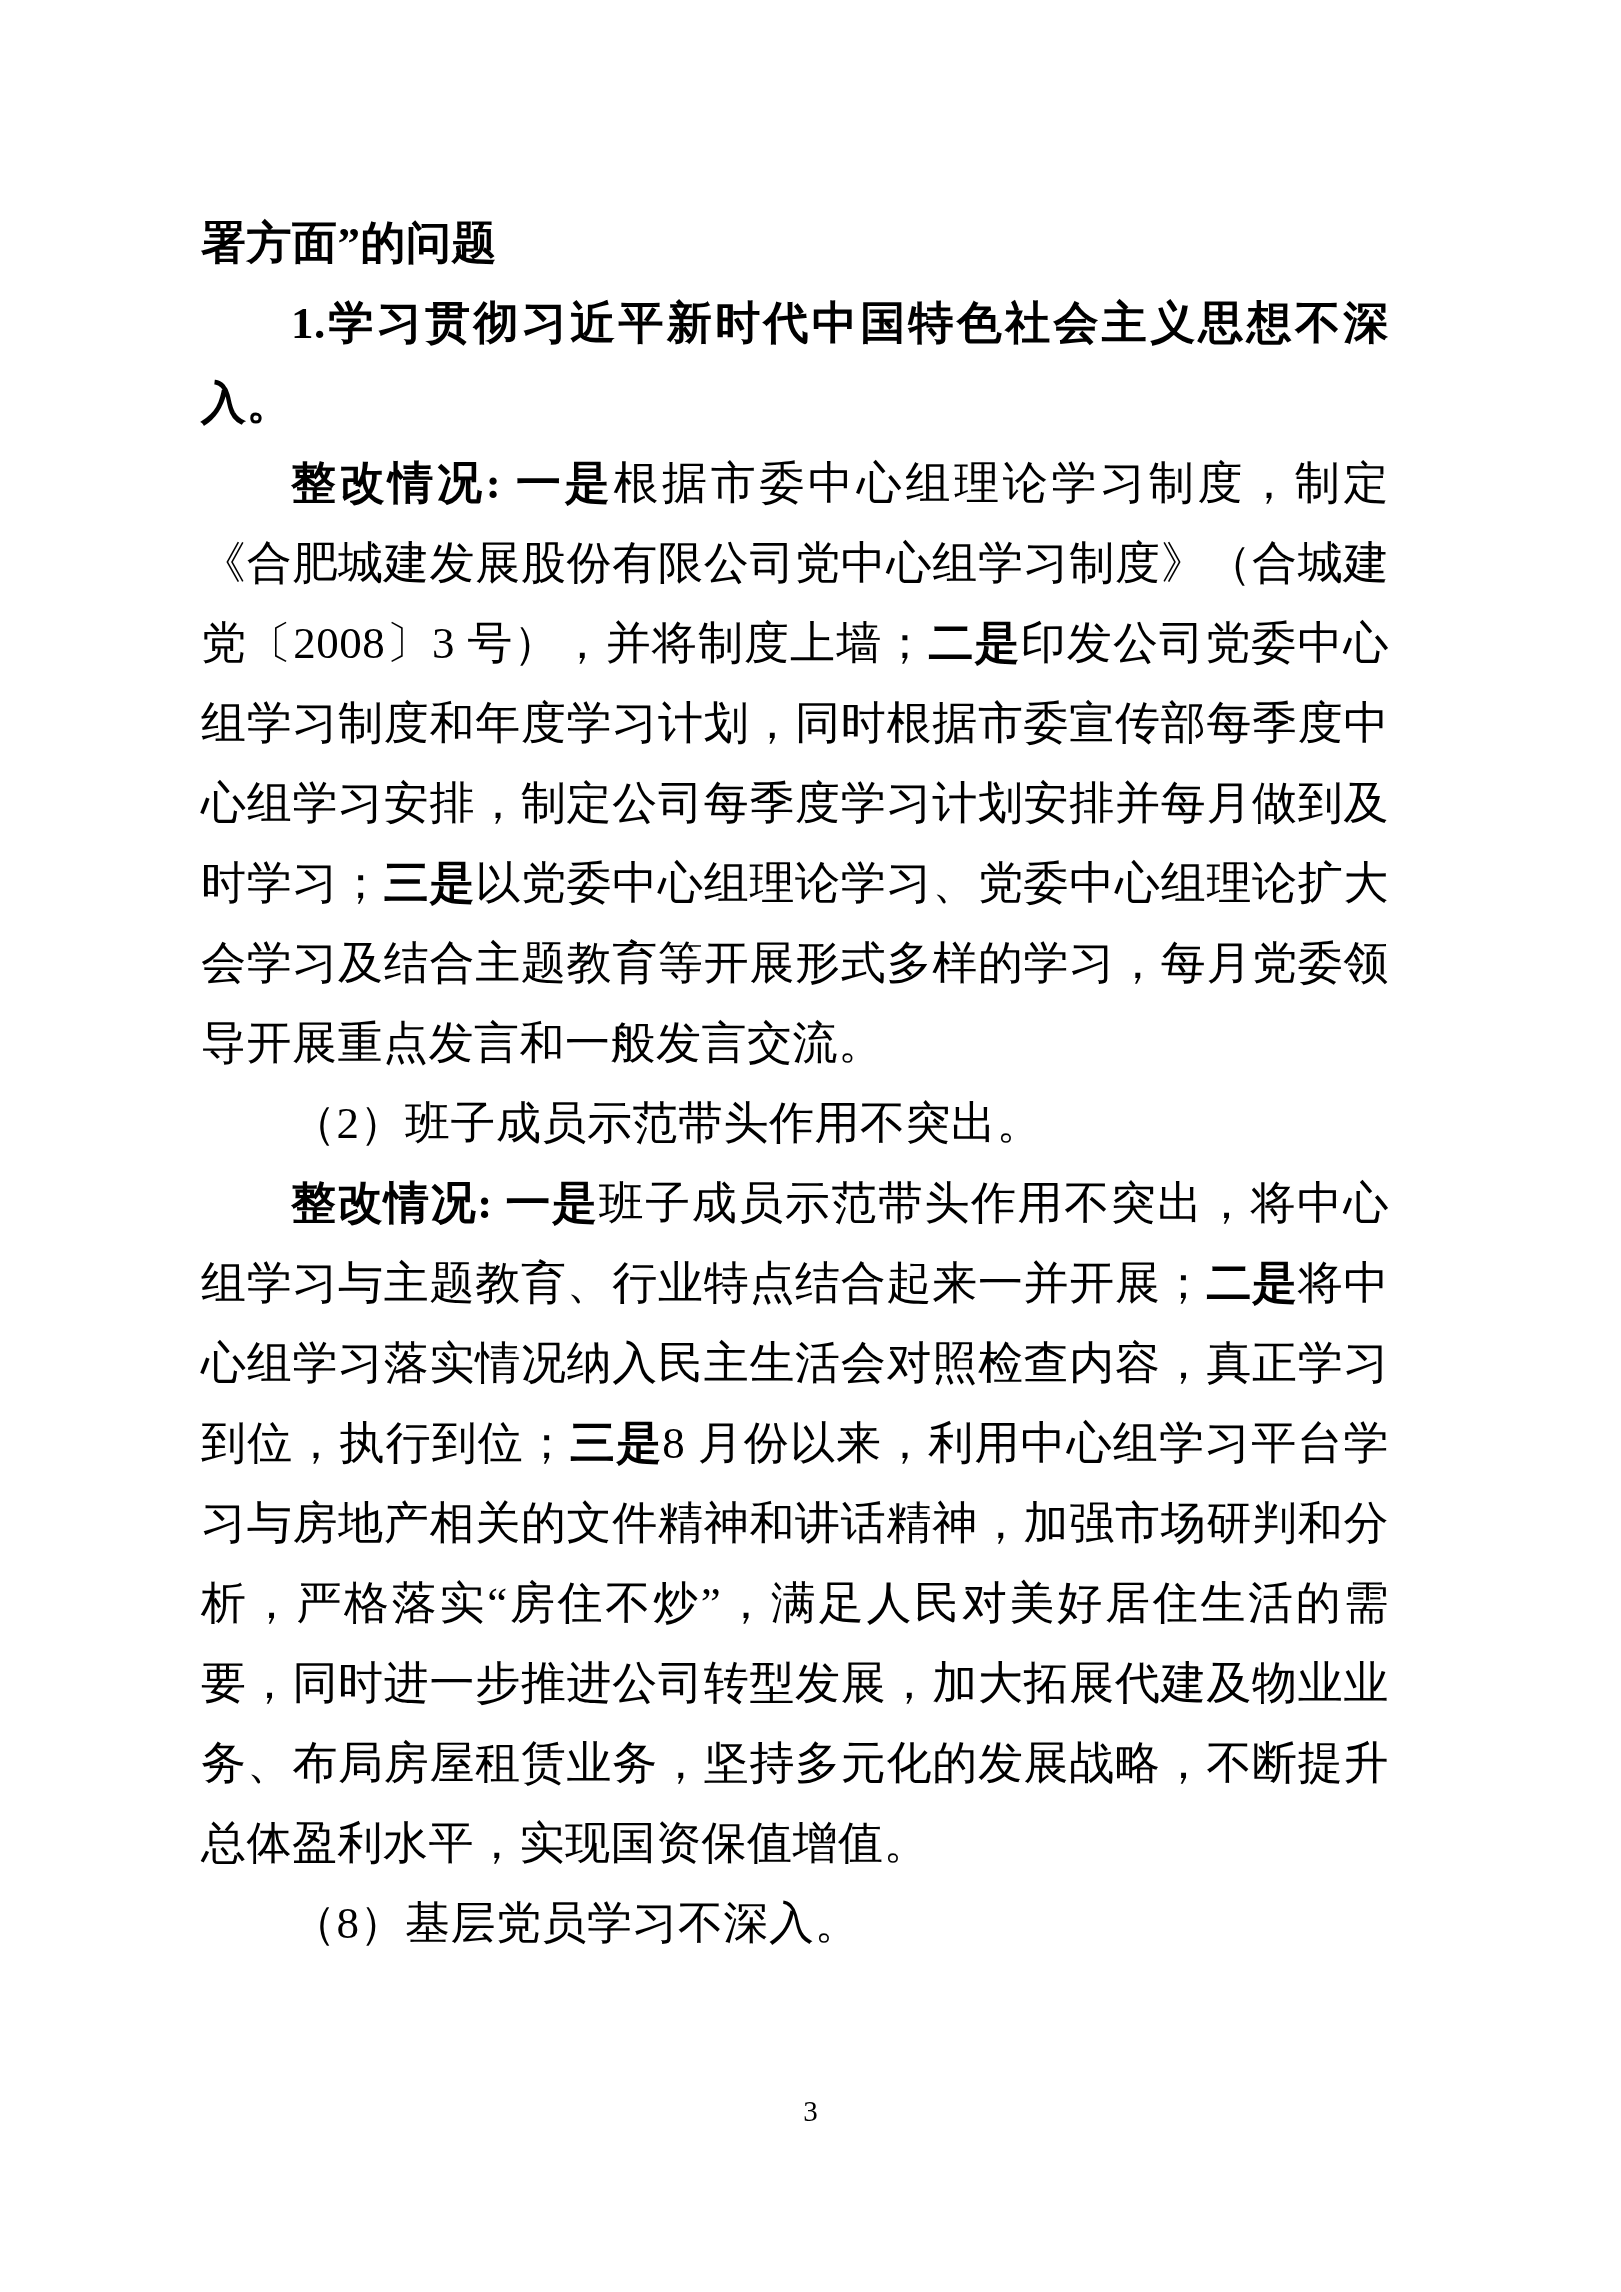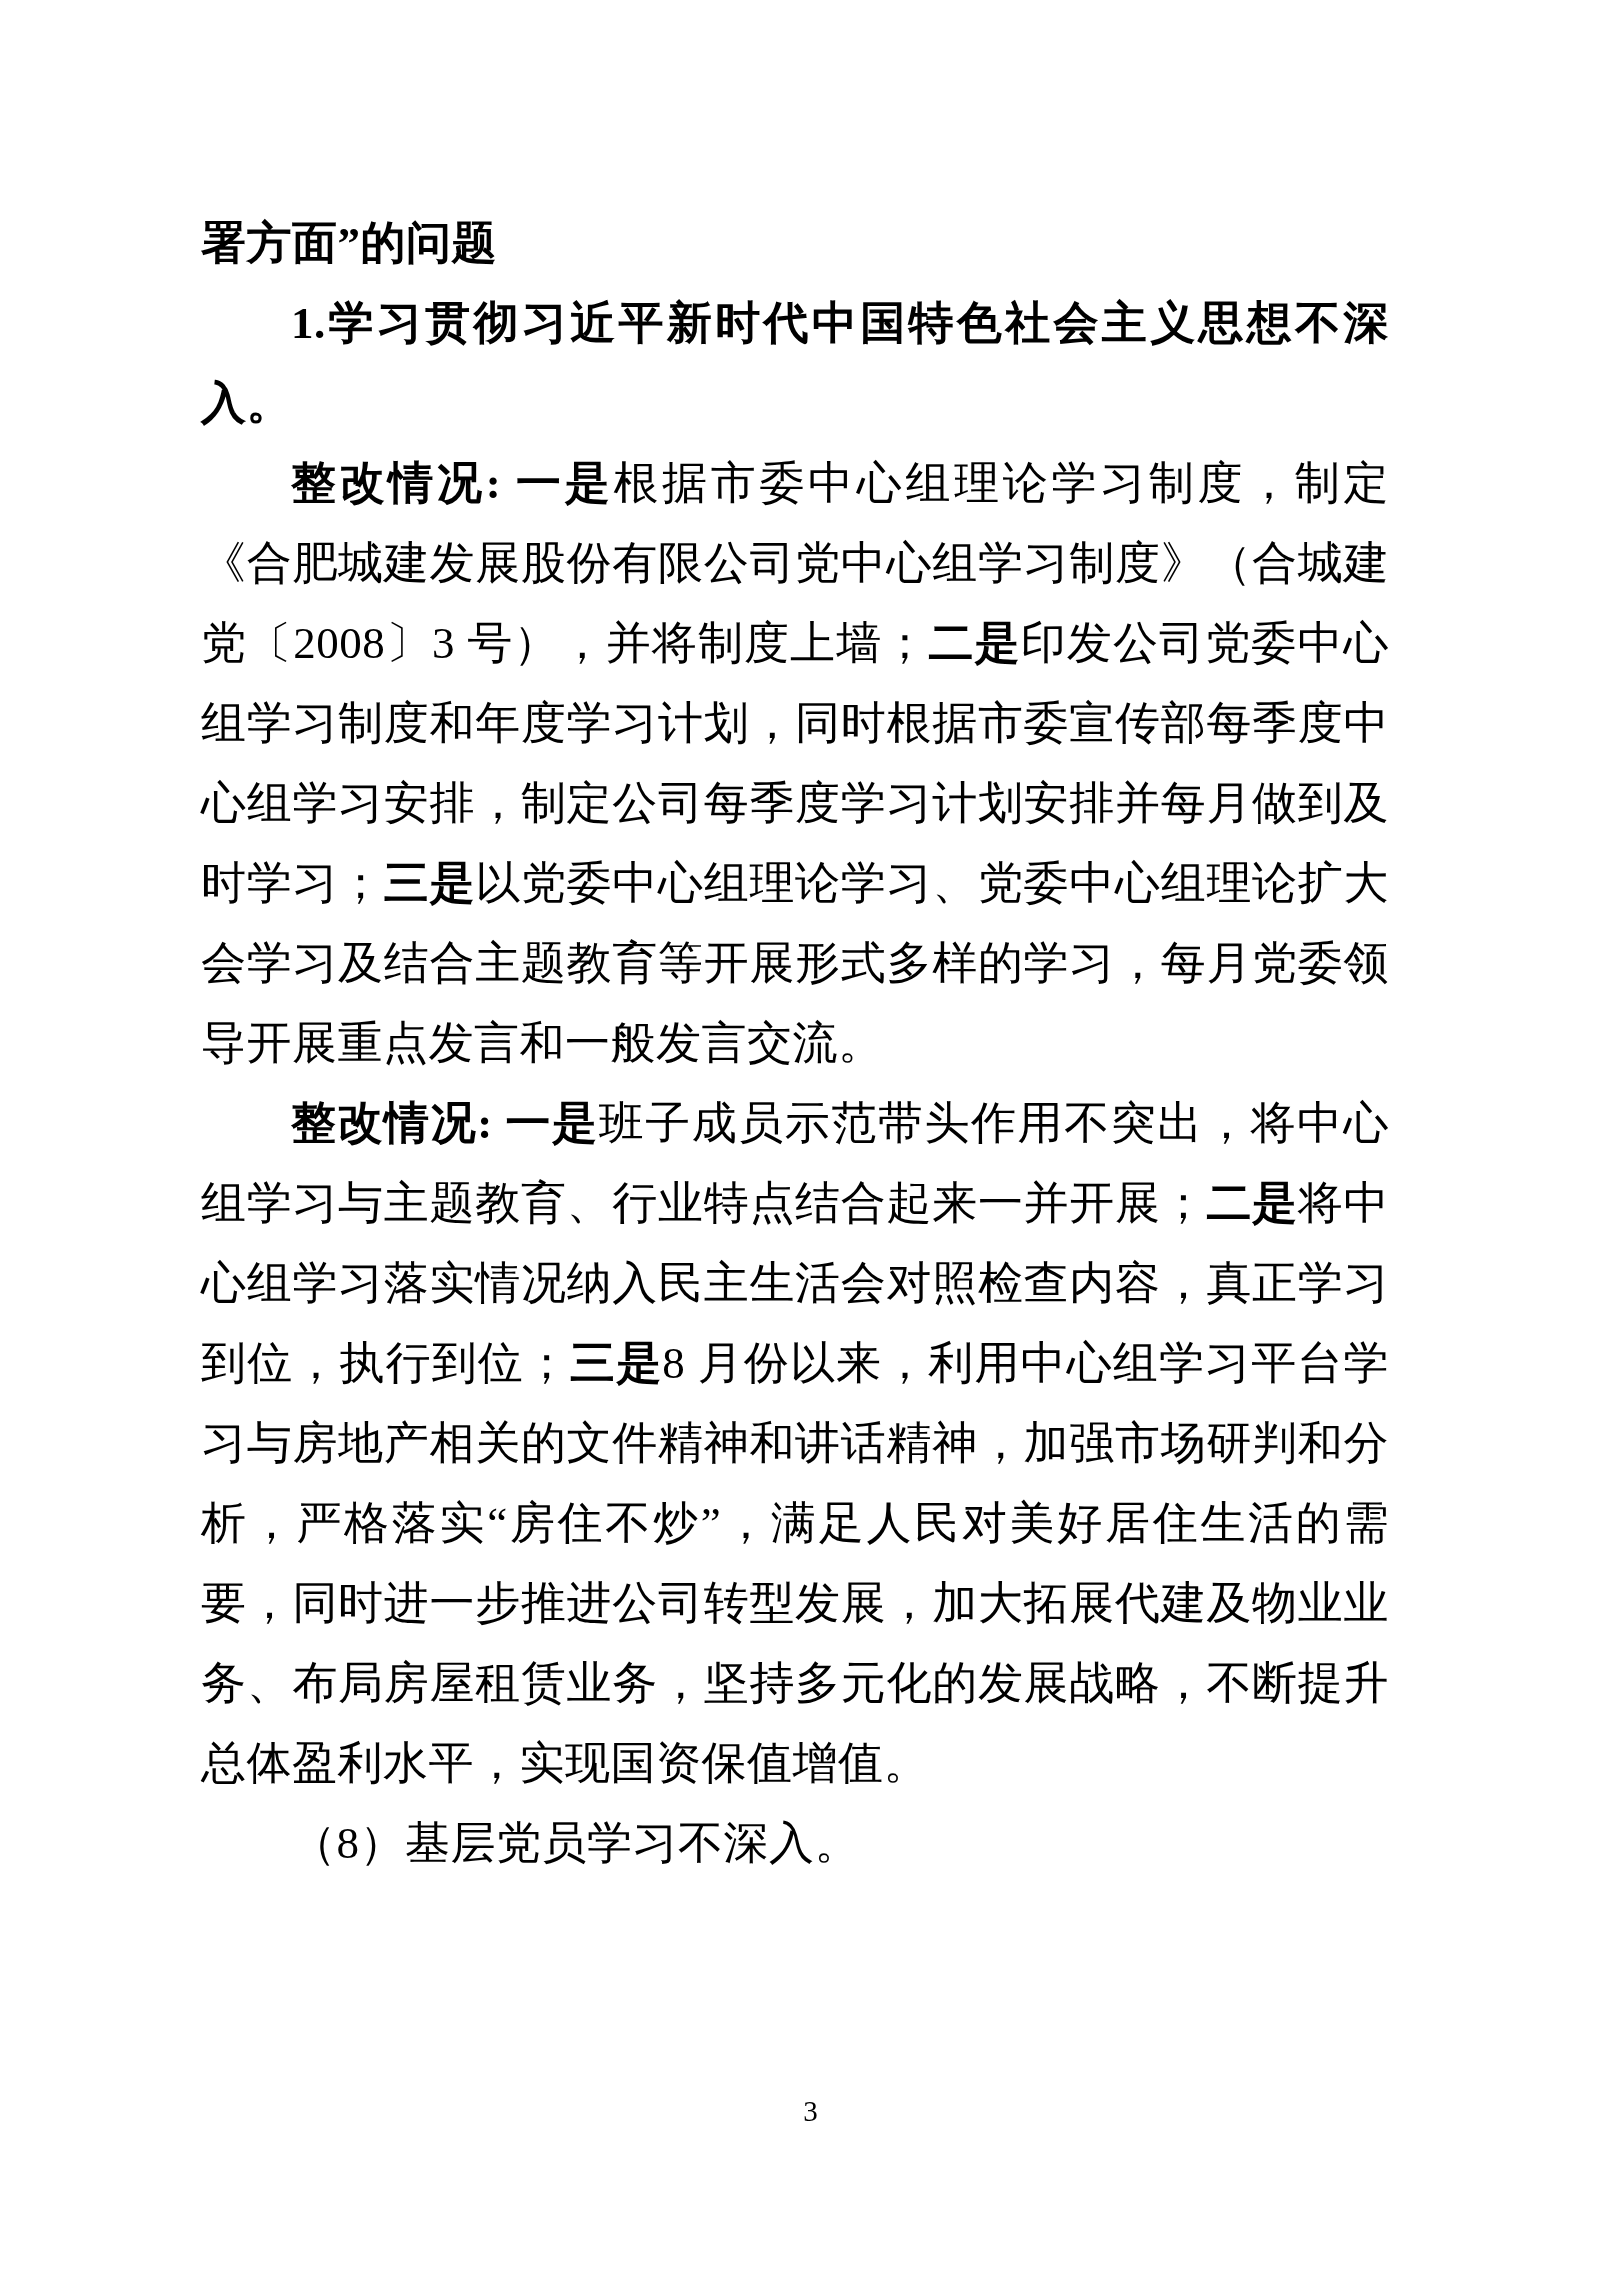--- a/index.html
+++ b/index.html
@@ -53,20 +53,21 @@
 <div class="page">
   <div class="doc">
 
     <p class="para"><b>署方面”的问题</b></p>
 
     <p class="para indent"><b>1.学习贯彻习近平新时代中国特色社会主义思想不深入。</b></p>
 
 
     <p class="para indent"><b>整改情况: 一是</b><span>根据市委中心组理论学习制度，制定《合肥城建发展股份有限公司党中心组学习制度》（合城建党〔2008〕3 号），并将制度上墙；</span><b>二是</b><span>印发公司党委中心组学习制度和年度学习计划，同时根据市委宣传部每季度中心组学习安排，制定公司每季度学习计划安排并每月做到及时学习；</span><b>三是</b><span>以党委中心组理论学习、党委中心组理论扩大会学习及结合主题教育等开展形式多样的学习，每月党委领导开展重点发言和一般发言交流。</span></p>
 
+    <p class="para indent"><span>（2）班子成员示范带头作用不突出。</span></p>
 
     <p class="para indent"><b>整改情况: 一是</b><span>班子成员示范带头作用不突出，将中心组学习与主题教育、行业特点结合起来一并开展；</span><b>二是</b><span>将中心组学习落实情况纳入民主生活会对照检查内容，真正学习到位，执行到位；</span><b>三是</b><span>8 月份以来，利用中心组学习平台学习与房地产相关的文件精神和讲话精神，加强市场研判和分析，严格落实“房住不炒”，满足人民对美好居住生活的需要，同时进一步推进公司转型发展，加大拓展代建及物业业务、布局房屋租赁业务，坚持多元化的发展战略，不断提升总体盈利水平，实现国资保值增值。</span></p>
 
     <p class="para indent"><span>（8）基层党员学习不深入。</span></p>
 
   </div>
 
   <div class="pageno">3</div>
 </div>
 

